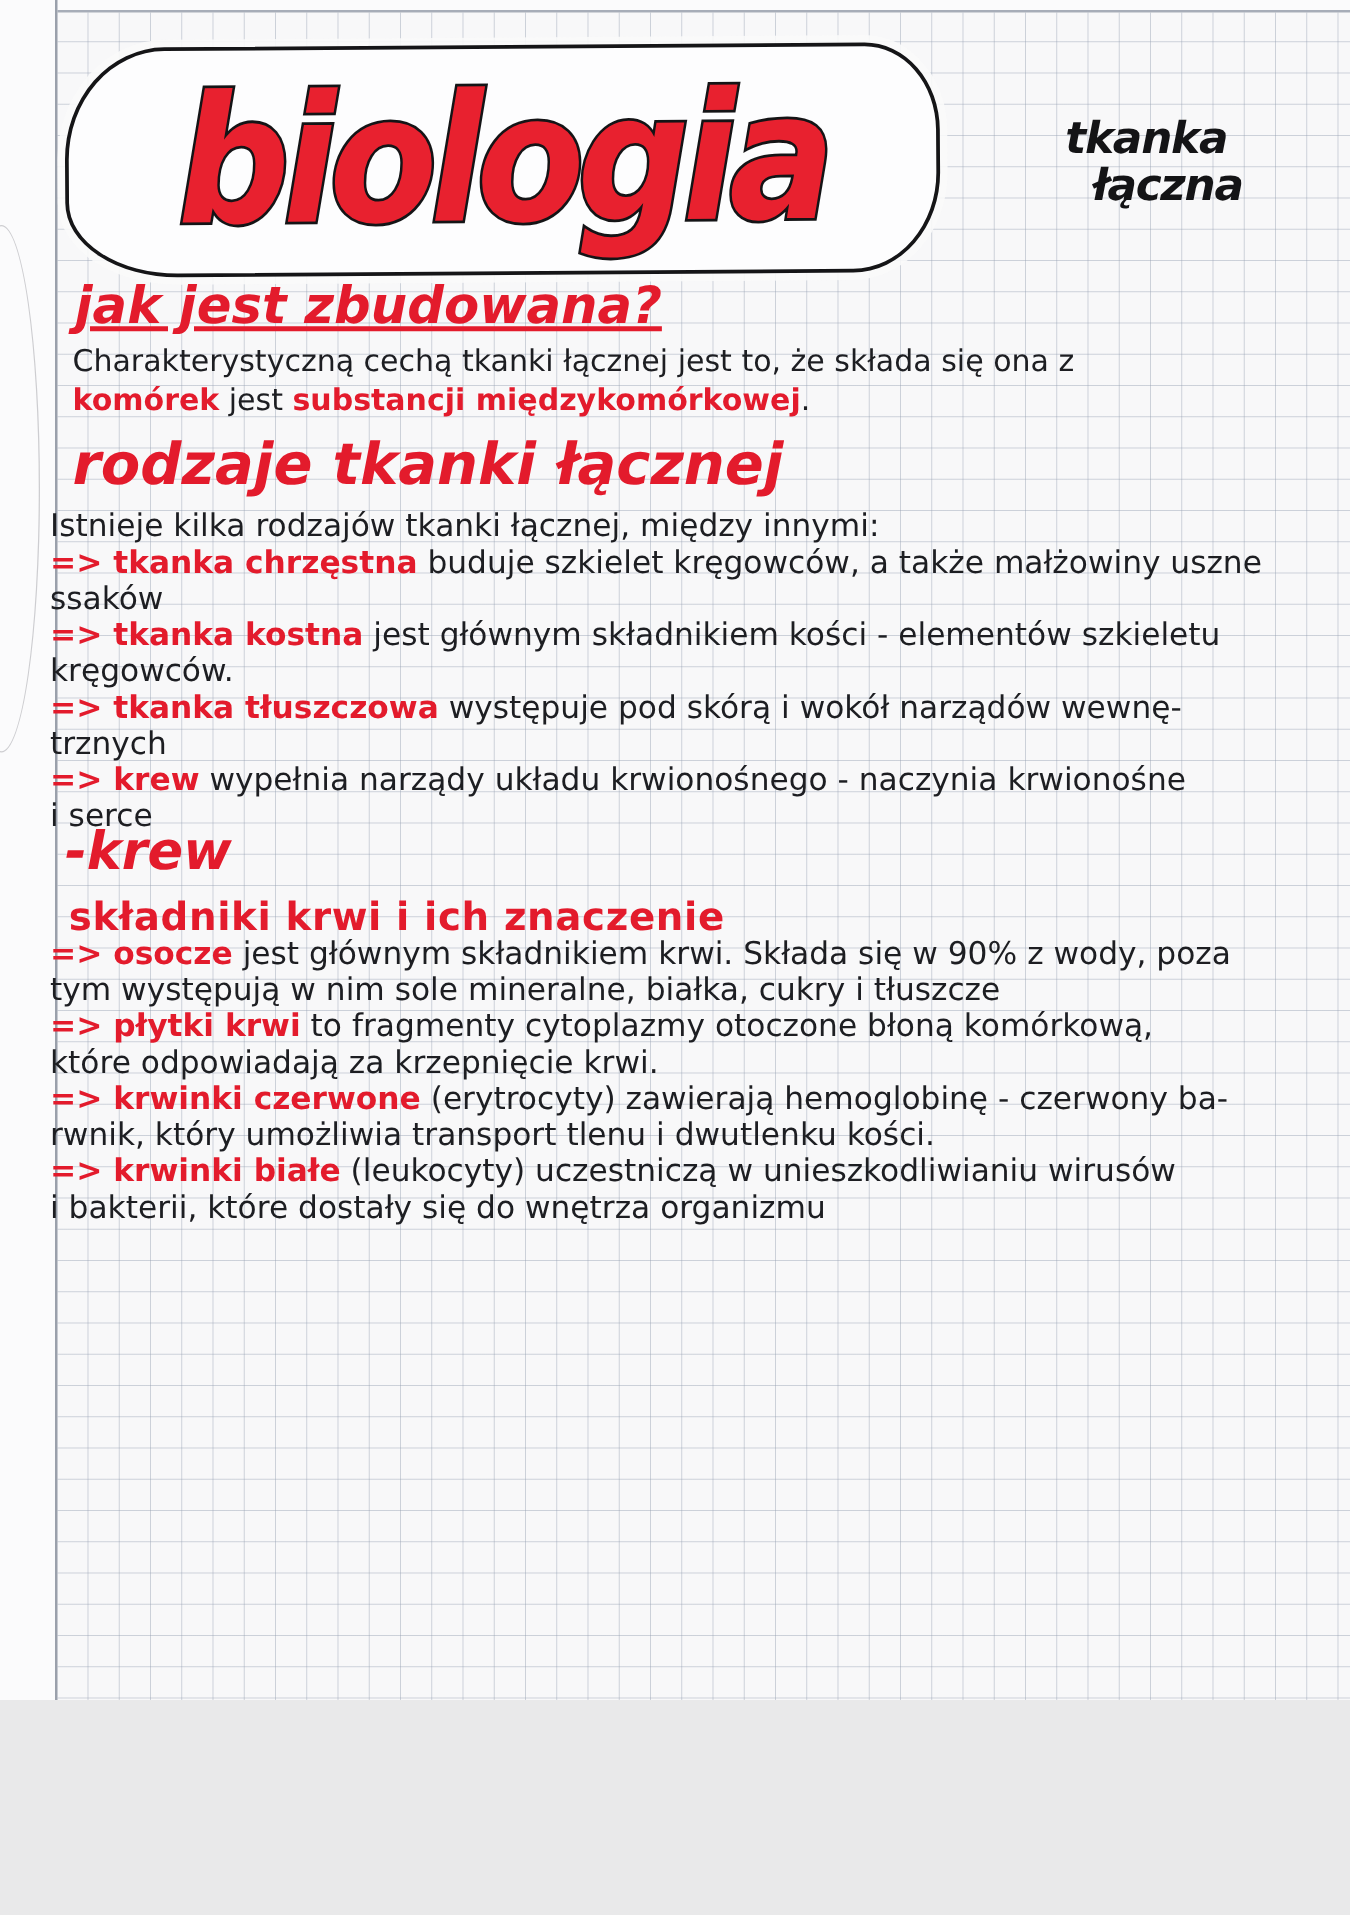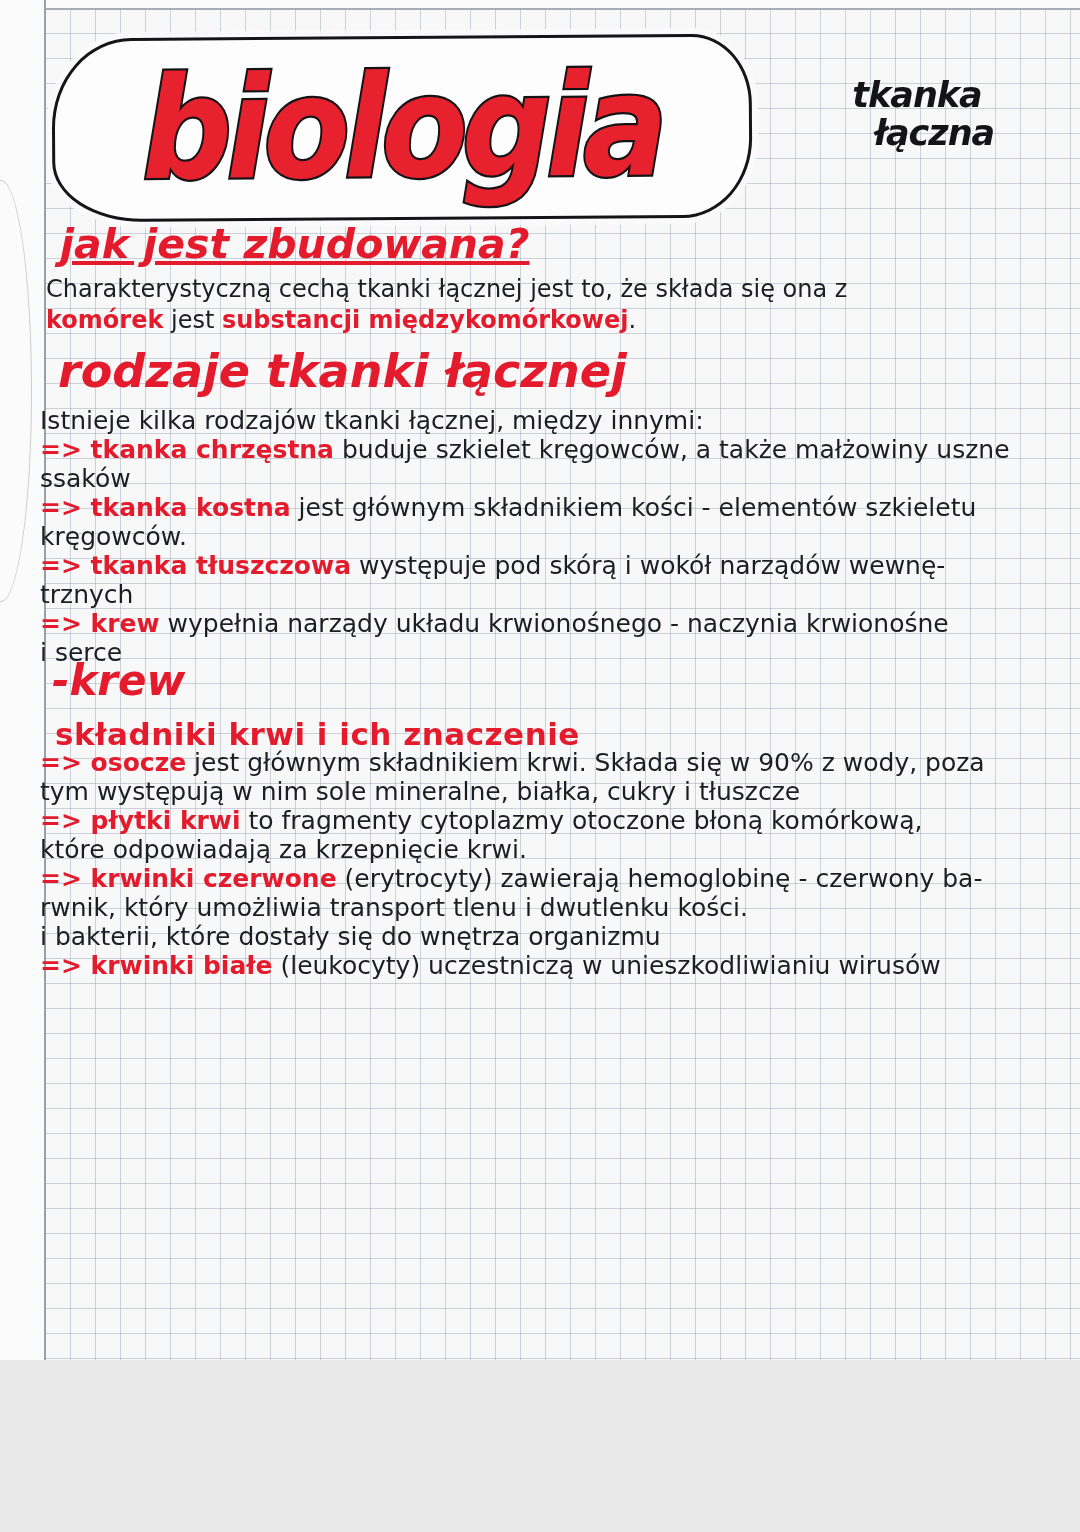--- a/index.html
+++ b/index.html
@@ -50,21 +50,21 @@
     font-size:126px;font-weight:bold;font-style:italic;
     letter-spacing:-6px;
     color:#e8212f;
     -webkit-text-stroke:4px #141416;
     paint-order:stroke fill;
     line-height:1;
     transform:scaleY(1.12);
     white-space:nowrap;
   }
   .topic-label{
-    position:absolute;left:812px;top:76px;width:210px;
+    position:absolute;left:812px;top:92px;width:210px;
     text-align:center;
     font-weight:bold;font-style:italic;
     font-size:35px;line-height:38px;color:#141416;
     letter-spacing:-1px;
   }
   .topic-label .l2{margin-left:34px;}
 
   
   .script-heading{
     position:absolute;margin:0;
@@ -76,21 +76,21 @@
   .h-types{left:58px;top:344px;font-size:46px;}
   .h-blood{left:52px;top:656px;font-size:42px;}
   .marker-heading{
     position:absolute;left:55px;top:716px;margin:0;
     font-weight:bold;font-size:31px;color:#e31b2c;white-space:nowrap;
     letter-spacing:.5px;
   }
 
   
   .body-block{position:absolute;font-size:25px;line-height:29px;white-space:nowrap;}
-  .intro{left:46px;top:274px;line-height:31px;font-size:24px;}
+  .intro{left:58px;top:274px;line-height:31px;font-size:24px;}
   .types{left:40px;top:406px;}
   .blood{left:40px;top:748px;}
   .seg-k{color:#1d1e22;}
   .seg-r{color:#e31b2c;font-weight:bold;}
 </style>
 </head>
 <body>
 
 <div class="page">
 
@@ -132,19 +132,19 @@
 
   <h3 class="marker-heading">składniki krwi i ich znaczenie</h3>
 
   <div class="body-block blood">
       <div class="line"><span class="seg-r">=&gt; osocze</span><span class="seg-k"> jest głównym składnikiem krwi. Składa się w 90% z wody, poza</span></div>
       <div class="line"><span class="seg-k">tym występują w nim sole mineralne, białka, cukry i tłuszcze</span></div>
       <div class="line"><span class="seg-r">=&gt; płytki krwi</span><span class="seg-k"> to fragmenty cytoplazmy otoczone błoną komórkową,</span></div>
       <div class="line"><span class="seg-k">które odpowiadają za krzepnięcie krwi.</span></div>
       <div class="line"><span class="seg-r">=&gt; krwinki czerwone</span><span class="seg-k"> (erytrocyty) zawierają hemoglobinę - czerwony ba-</span></div>
       <div class="line"><span class="seg-k">rwnik, który umożliwia transport tlenu i dwutlenku kości.</span></div>
+      <div class="line"><span class="seg-r">=&gt; krwinki białe</span><span class="seg-k"> (leukocyty) uczestniczą w unieszkodliwianiu wirusów</span></div>
       <div class="line"><span class="seg-k">i bakterii, które dostały się do wnętrza organizmu</span></div>
-      <div class="line"><span class="seg-r">=&gt; krwinki białe</span><span class="seg-k"> (leukocyty) uczestniczą w unieszkodliwianiu wirusów</span></div>
     </div>
 
   <div class="ink-smudge"></div>
 
 </div>
 
 </body></html>

